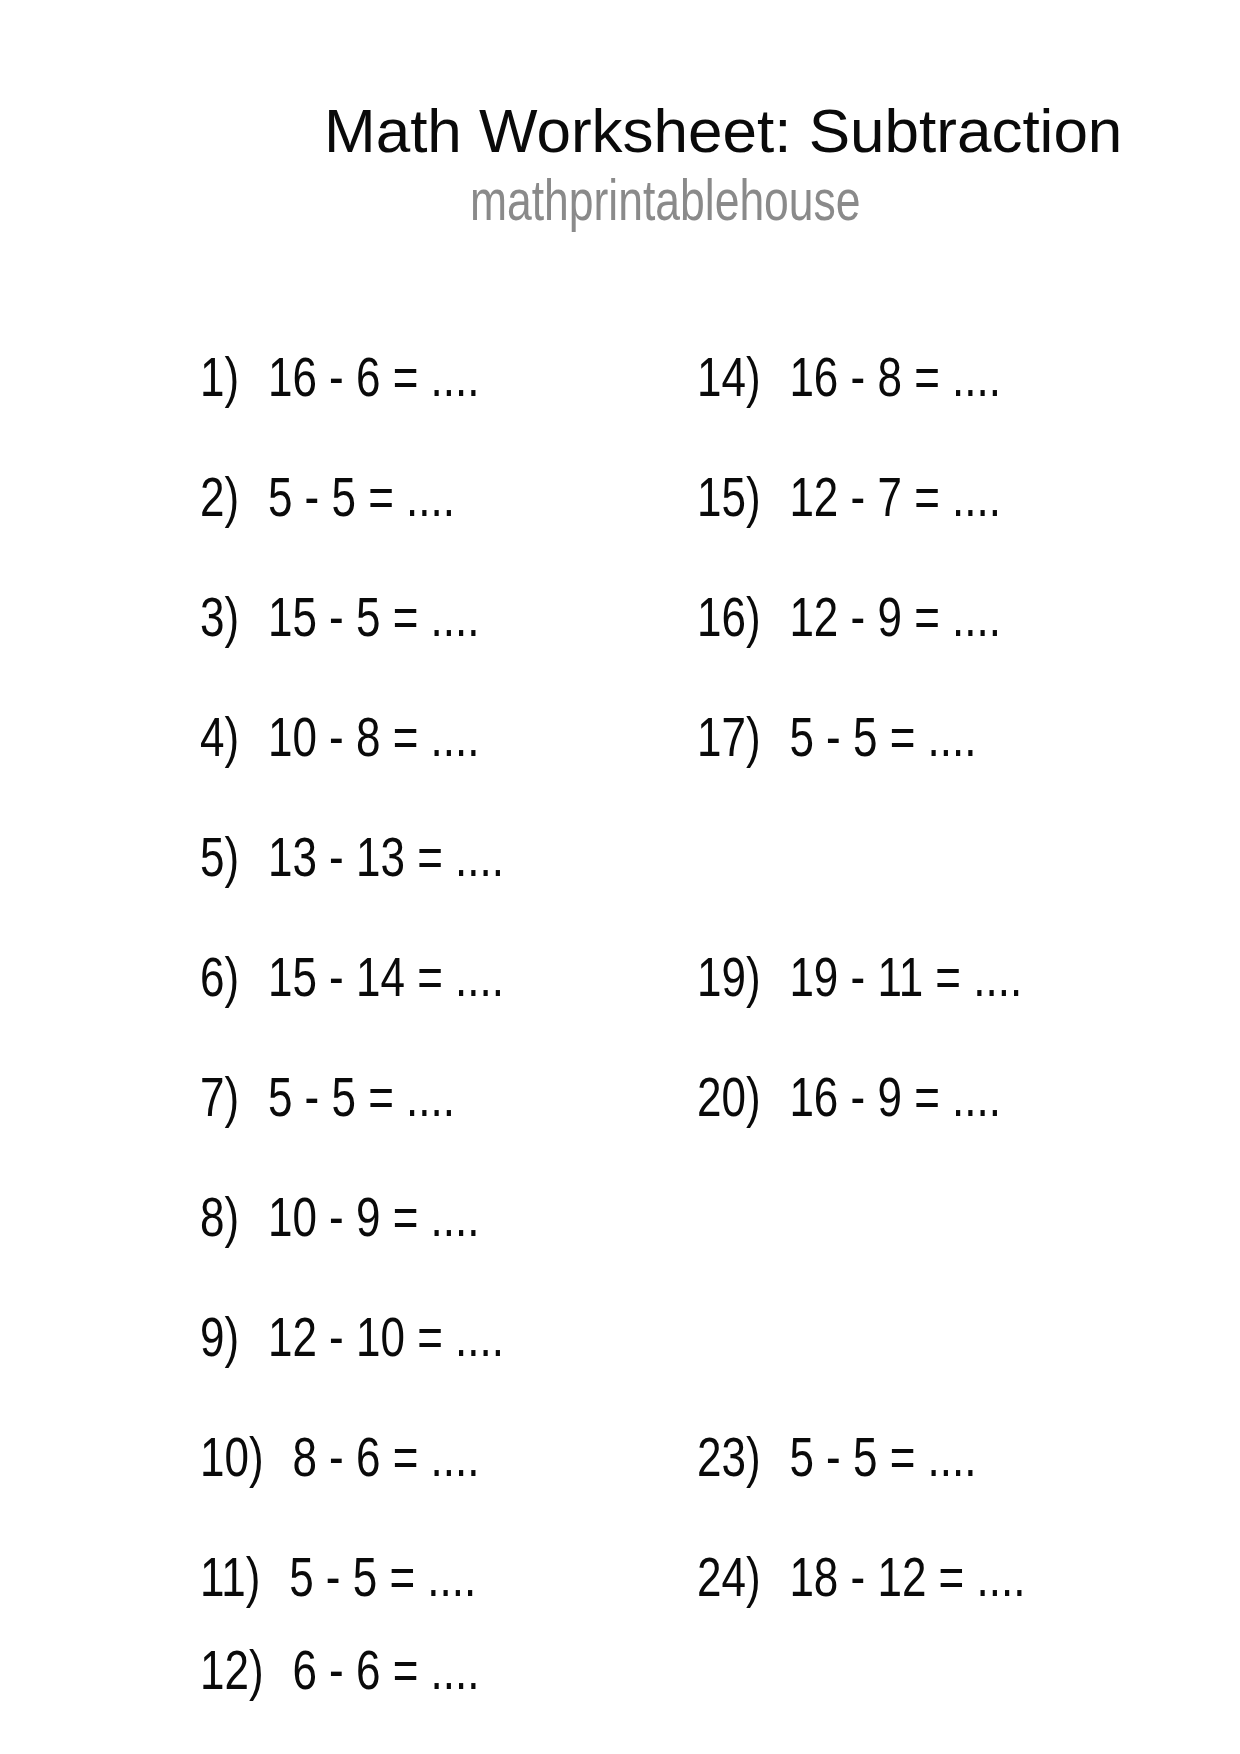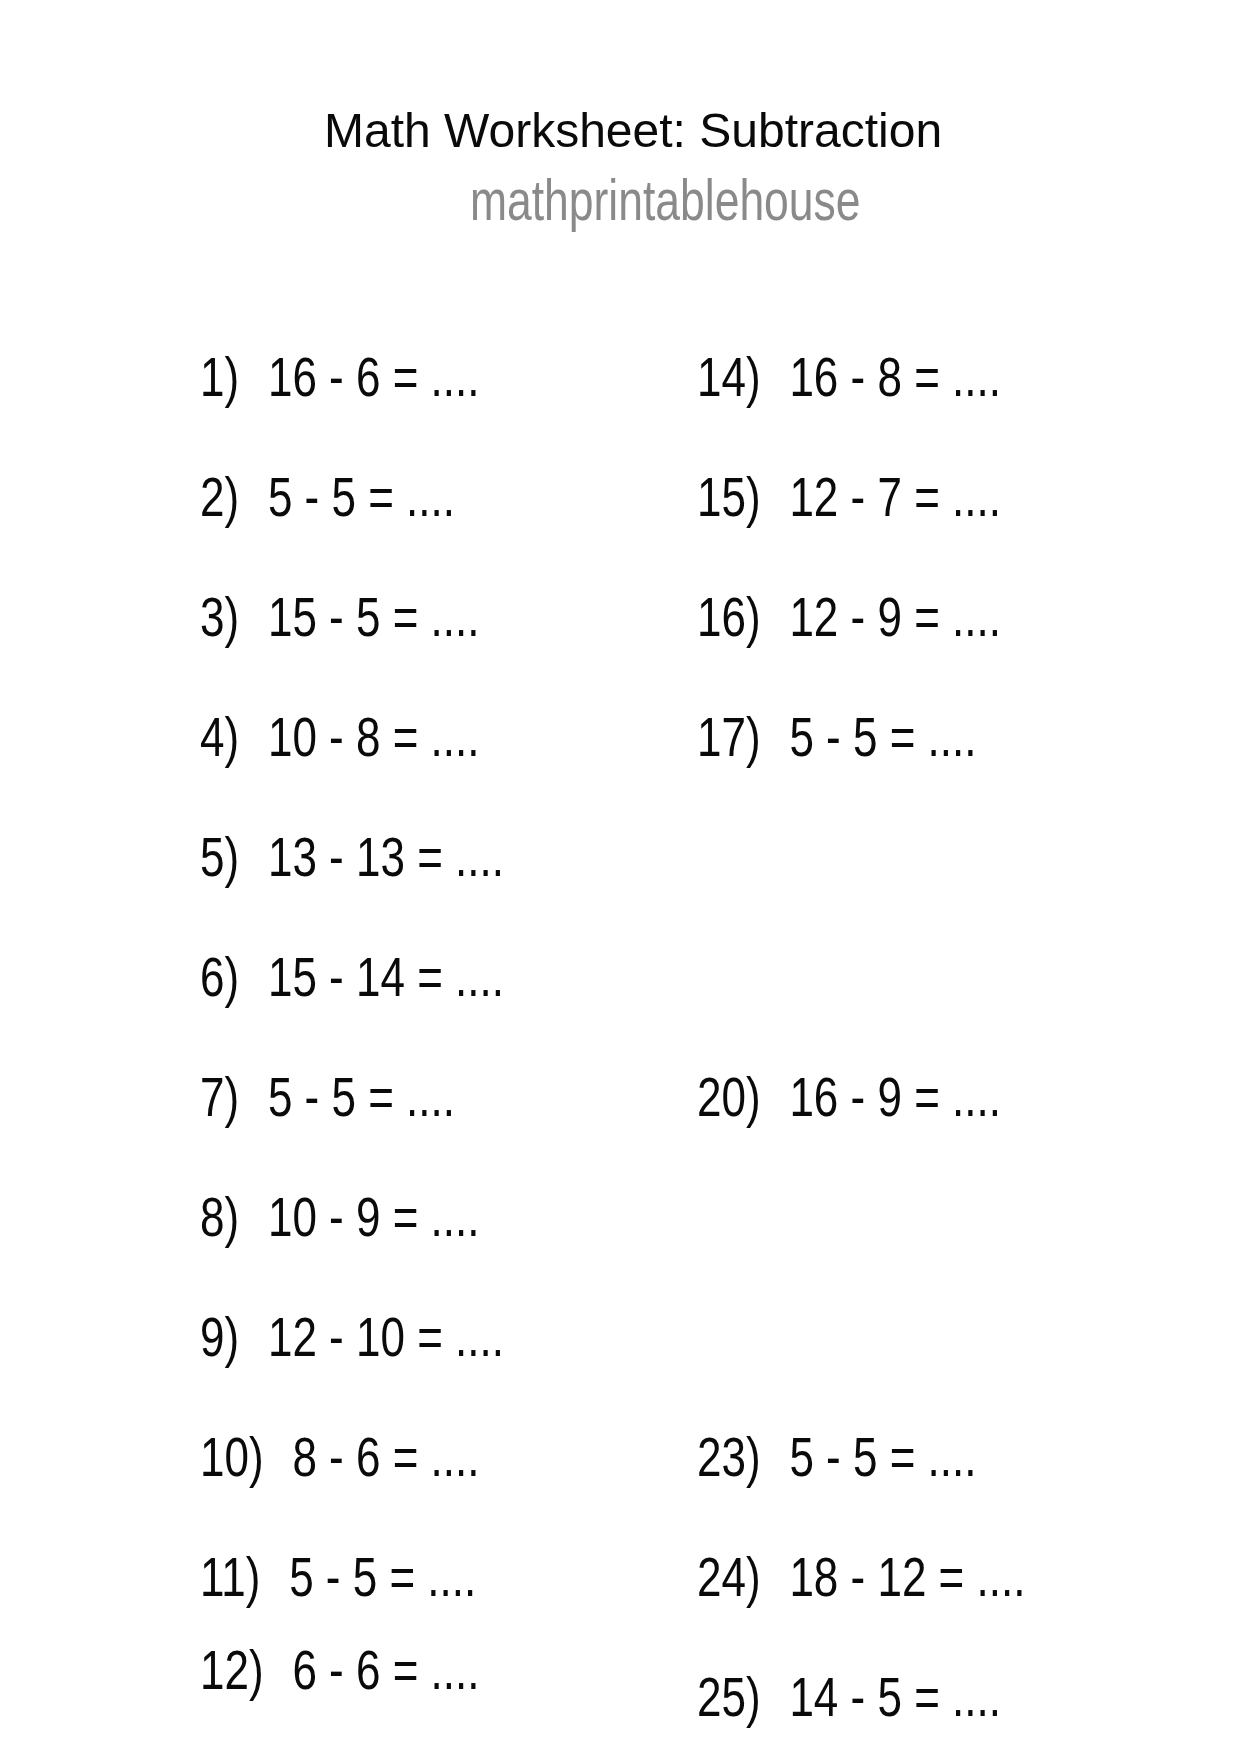--- a/index.html
+++ b/index.html
@@ -10,21 +10,21 @@
     background:#ffffff;
     font-family:"Liberation Sans","DejaVu Sans",sans-serif;
     color:#0a0a0a;
     overflow:hidden;
   }
   .title{
     position:absolute;
     left:324px;
     top:100px;
     margin:0;
-    font-size:48px;
+    font-size:62px;
     line-height:62px;
     font-weight:400;
     white-space:pre;
   }
   .subtitle{
     position:absolute;
     left:470px;
     top:172px;
     font-size:57px;
     line-height:57px;
@@ -98,26 +98,26 @@
     </div>
   <div class="row col-r" style="top:470px">
       <div class="condense"><span>15)</span><span>12 - 7 = ....</span></div>
     </div>
   <div class="row col-r" style="top:590px">
       <div class="condense"><span>16)</span><span>12 - 9 = ....</span></div>
     </div>
   <div class="row col-r" style="top:710px">
       <div class="condense"><span>17)</span><span>5 - 5 = ....</span></div>
     </div>
+  <div class="row col-r" style="top:950px">
+      <div class="condense"><span>19)</span><span>19 - 11 = ....</span></div>
+    </div>
   <div class="row col-r" style="top:1070px">
       <div class="condense"><span>20)</span><span>16 - 9 = ....</span></div>
     </div>
   <div class="row col-r" style="top:1430px">
       <div class="condense"><span>23)</span><span>5 - 5 = ....</span></div>
     </div>
   <div class="row col-r" style="top:1550px">
       <div class="condense"><span>24)</span><span>18 - 12 = ....</span></div>
     </div>
-  <div class="row col-r" style="top:1670px">
-      <div class="condense"><span>25)</span><span>14 - 5 = ....</span></div>
-    </div>
 
 </div>
 
 </body></html>

